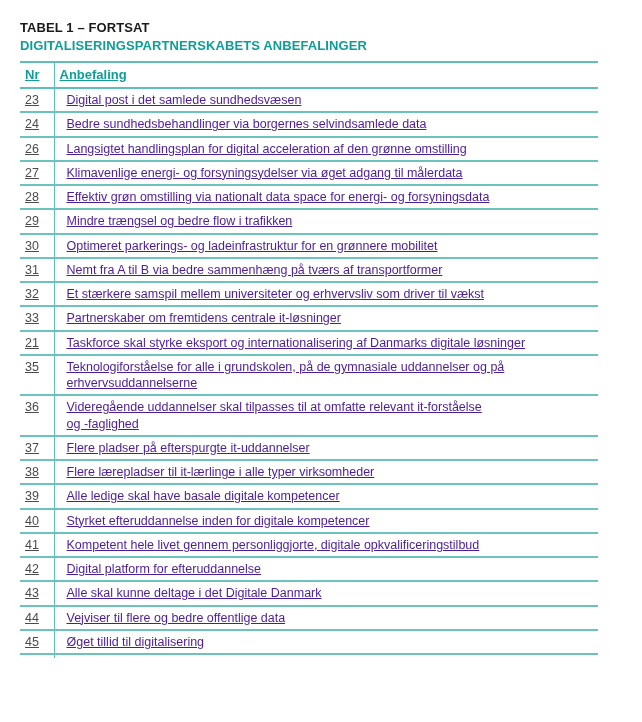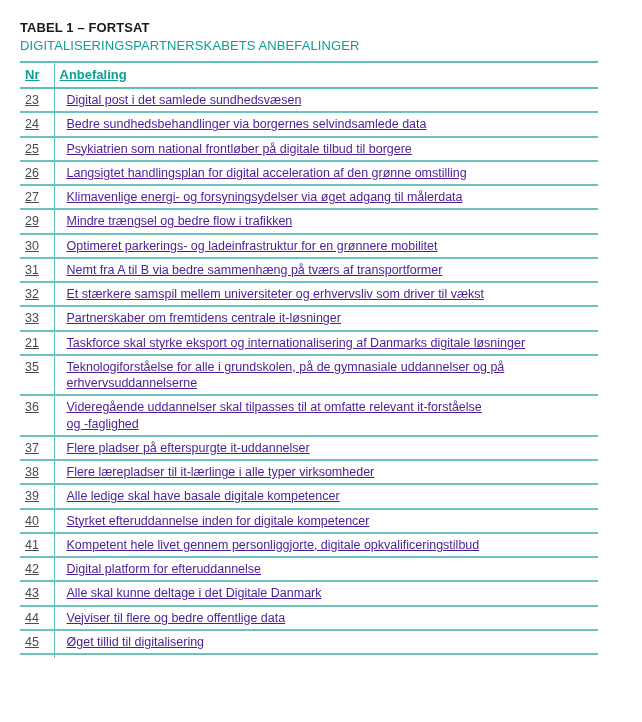--- a/index.html
+++ b/index.html
@@ -20,21 +20,21 @@
     margin: 0 0 3px 0;
     font-size: 13px;
     font-weight: bold;
     color: #1a1a1a;
     letter-spacing: 0.1px;
     line-height: 1.15;
   }
   .doc-subtitle {
     margin: 0 0 7px 0;
     font-size: 13px;
-    font-weight: normal;
+    font-weight: bold;
     color: #0e9e96;
     letter-spacing: 0.1px;
     line-height: 1.15;
   }
   table.rec-table {
     width: 578px;
     border-collapse: collapse;
     table-layout: fixed;
   }
   table.rec-table th,
@@ -97,35 +97,35 @@
   <tr>
     <td class="cell-nr">23</td>
     <td class="cell-text">Digital post i det samlede sundhedsvæsen</td>
   </tr>
 
   <tr>
     <td class="cell-nr">24</td>
     <td class="cell-text">Bedre sundhedsbehandlinger via borgernes selvindsamlede data</td>
   </tr>
 
-  <tr>
-    <td class="cell-nr">25</td>
-    <td class="cell-text">Psykiatrien som national frontløber på digitale tilbud til borgere</td>
-  </tr>
 
   <tr>
     <td class="cell-nr">26</td>
     <td class="cell-text">Langsigtet handlingsplan for digital acceleration af den grønne omstilling</td>
   </tr>
 
   <tr>
     <td class="cell-nr">27</td>
     <td class="cell-text">Klimavenlige energi- og forsyningsydelser via øget adgang til målerdata</td>
   </tr>
 
+  <tr>
+    <td class="cell-nr">28</td>
+    <td class="cell-text">Effektiv grøn omstilling via nationalt data space for energi- og forsyningsdata</td>
+  </tr>
 
   <tr>
     <td class="cell-nr">29</td>
     <td class="cell-text">Mindre trængsel og bedre flow i trafikken</td>
   </tr>
 
   <tr>
     <td class="cell-nr">30</td>
     <td class="cell-text">Optimeret parkerings- og ladeinfrastruktur for en grønnere mobilitet</td>
   </tr>

